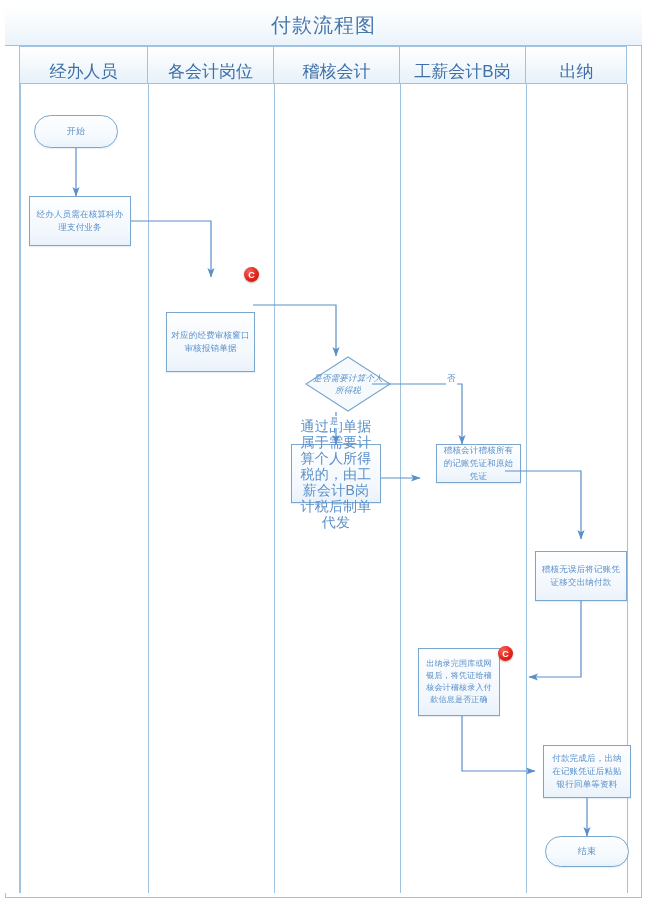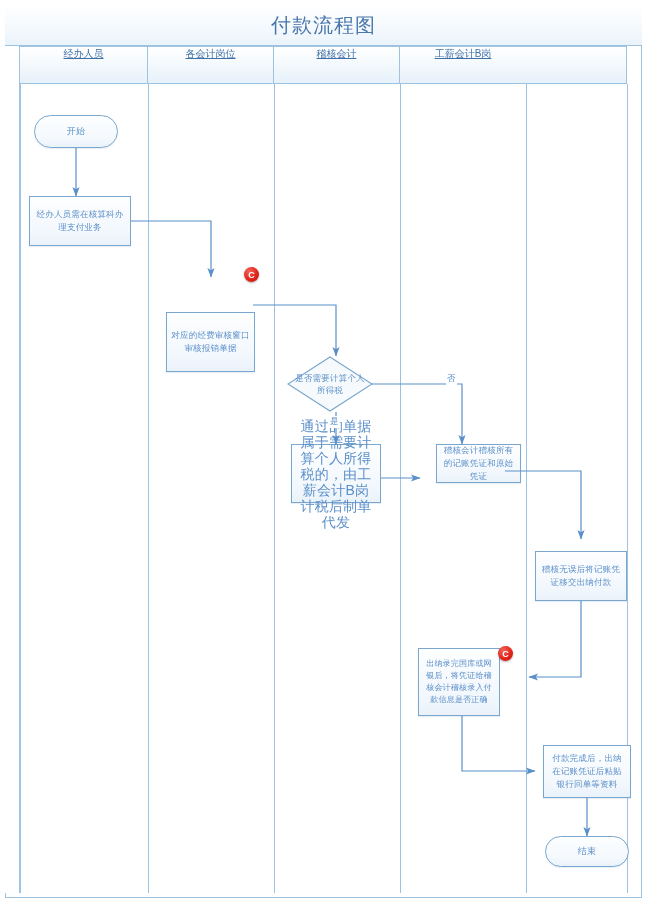--- a/index.html
+++ b/index.html
@@ -56,26 +56,25 @@
     height: 38px;
     border: 1px solid #9ec3e0;
     border-left: none;
     background: linear-gradient(to bottom, #ffffff 0%, #f2f8fc 55%, #e7f1fa 100%);
     display: flex;
   }
   .header-cell {
     flex: 0 0 auto;
     height: 100%;
     display: flex;
-    align-items: flex-start;
+    align-items: flex-end;
     justify-content: center;
-    font-size: 10px;
+    font-size: 17px;
     color: #3f6fa6;
     border-right: 1px solid #9ec3e0;
-    text-decoration: underline;
   }
   .header-cell:last-child { border-right: none; }
 
   
   .body-area {
     position: absolute;
     left: 20px;
     top: 84px;
     width: 607px;
     height: 809px;
@@ -196,20 +195,23 @@
     </div>
     <div class="header-cell" style="width:126px;">
       <span>各会计岗位</span>
     </div>
     <div class="header-cell" style="width:126px;">
       <span>稽核会计</span>
     </div>
     <div class="header-cell" style="width:126px;">
       <span>工薪会计B岗</span>
     </div>
+    <div class="header-cell" style="width:101px;">
+      <span>出纳</span>
+    </div>
   </div>
 
   <div class="body-area">
     <div class="lane-divider" style="left:127px;"></div>
     <div class="lane-divider" style="left:253px;"></div>
     <div class="lane-divider" style="left:379px;"></div>
     <div class="lane-divider" style="left:505px;"></div>
     <div class="lane-divider" style="left:606px;"></div>
   </div>
 
@@ -251,21 +253,21 @@
     <span>经办人员需在核算科办理支付业务</span>
   </div>
 
   <div class="node process" style="left:166px; top:277px; width:89px; height:60px;margin-top:35px;">
     <span>对应的经费审核窗口审核报销单据</span>
   </div>
   <div class="badge" style="left:244px; top:267px;">
     <span>C</span>
   </div>
 
-  <div class="node decision" style="left:287px; top:356px; width:86px; height:56px;">
+  <div class="node decision" style="left:305px; top:356px; width:86px; height:56px;font-style:italic;">
     <svg class="decision-shape" viewBox="0 0 86 56" preserveAspectRatio="none">
       <polygon points="43,1 85,28 43,55 1,28" fill="#f6fafd" stroke="#7ba7ce" stroke-width="1.2"></polygon>
     </svg>
     <span class="decision-label">是否需要计算个人所得税</span>
   </div>
 
   <div class="edge-label" style="left:329px; top:416px;">是</div>
   <div class="edge-label" style="left:446px; top:373px;">否</div>
 
   <div class="node process" style="left:291px; top:444px; width:90px; height:59px; font-size:14px; line-height:16px;">

